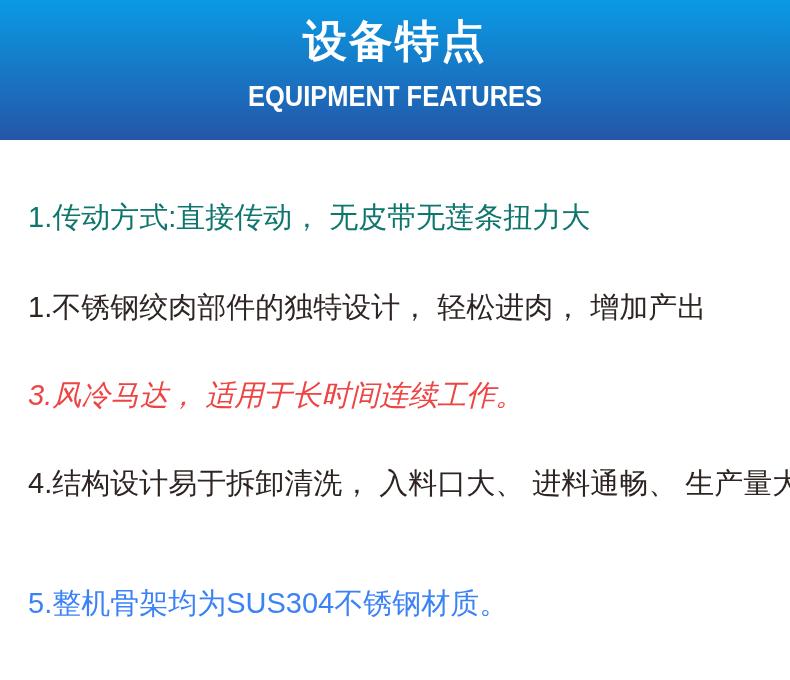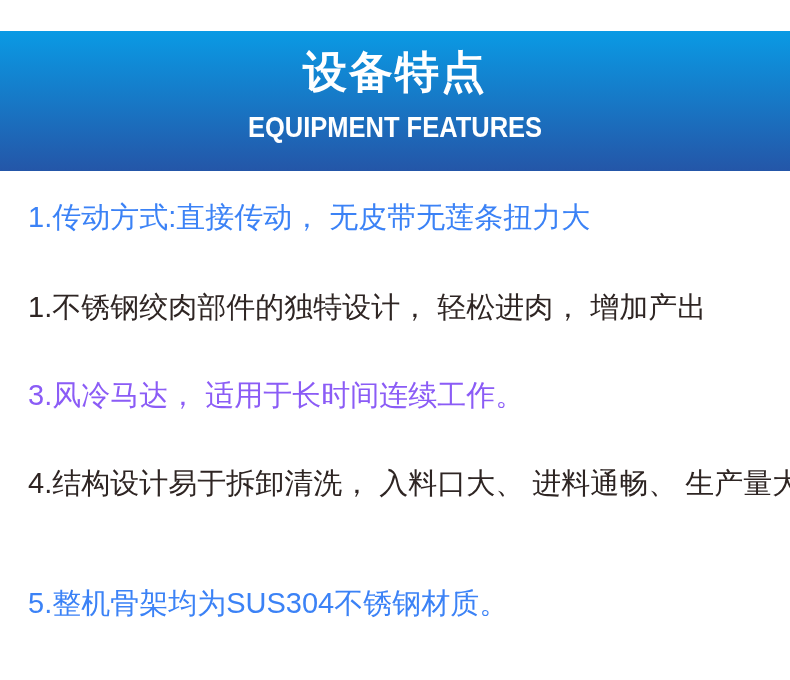--- a/index.html
+++ b/index.html
@@ -69,33 +69,33 @@
   .feat-item-2 { top: 151px; }
   .feat-item-3 { top: 239px; }
   .feat-item-4 { top: 327px; }
   .feat-item-5 { top: 447px; }
   .feat-line { white-space: nowrap; }
   .feat-line.indent { padding-left: 10px; }
 </style>
 </head>
 <body>
 
-<div class="banner" style="background: linear-gradient(rgb(10, 154, 228) 0%, rgb(36, 86, 168) 100%); margin-top: 31px;">
+<div class="banner" style="background: linear-gradient(rgb(10, 154, 228) 0%, rgb(36, 86, 168) 100%);">
   <div class="banner-title">设备特点</div>
   <div class="banner-subtitle">EQUIPMENT FEATURES</div>
 </div>
 
 <div class="features">
-  <div class="feat-item feat-item-1" style="color: #3b82f6;">
+  <div class="feat-item feat-item-1" style="color: #0f766e;">
     <div class="feat-line">1.传动方式:直接传动， 无皮带无莲条扭力大</div>
   </div>
   <div class="feat-item feat-item-2" style="color: rgb(46, 37, 35);">
     <div class="feat-line">1.不锈钢绞肉部件的独特设计， 轻松进肉， 增加产出</div>
   </div>
-  <div class="feat-item feat-item-3" style="color: #8b5cf6;">
+  <div class="feat-item feat-item-3" style="color: #ef4444; font-style: italic;">
     <div class="feat-line">3.风冷马达， 适用于长时间连续工作。</div>
   </div>
   <div class="feat-item feat-item-4" style="color: rgb(46, 37, 35);">
     <div class="feat-line">4.结构设计易于拆卸清洗， 入料口大、 进料通畅、 生产量大。</div>
   </div>
   <div class="feat-item feat-item-5" style="color: #3b82f6;">
     <div class="feat-line">5.整机骨架均为SUS304不锈钢材质。</div>
   </div>
 </div>
 

